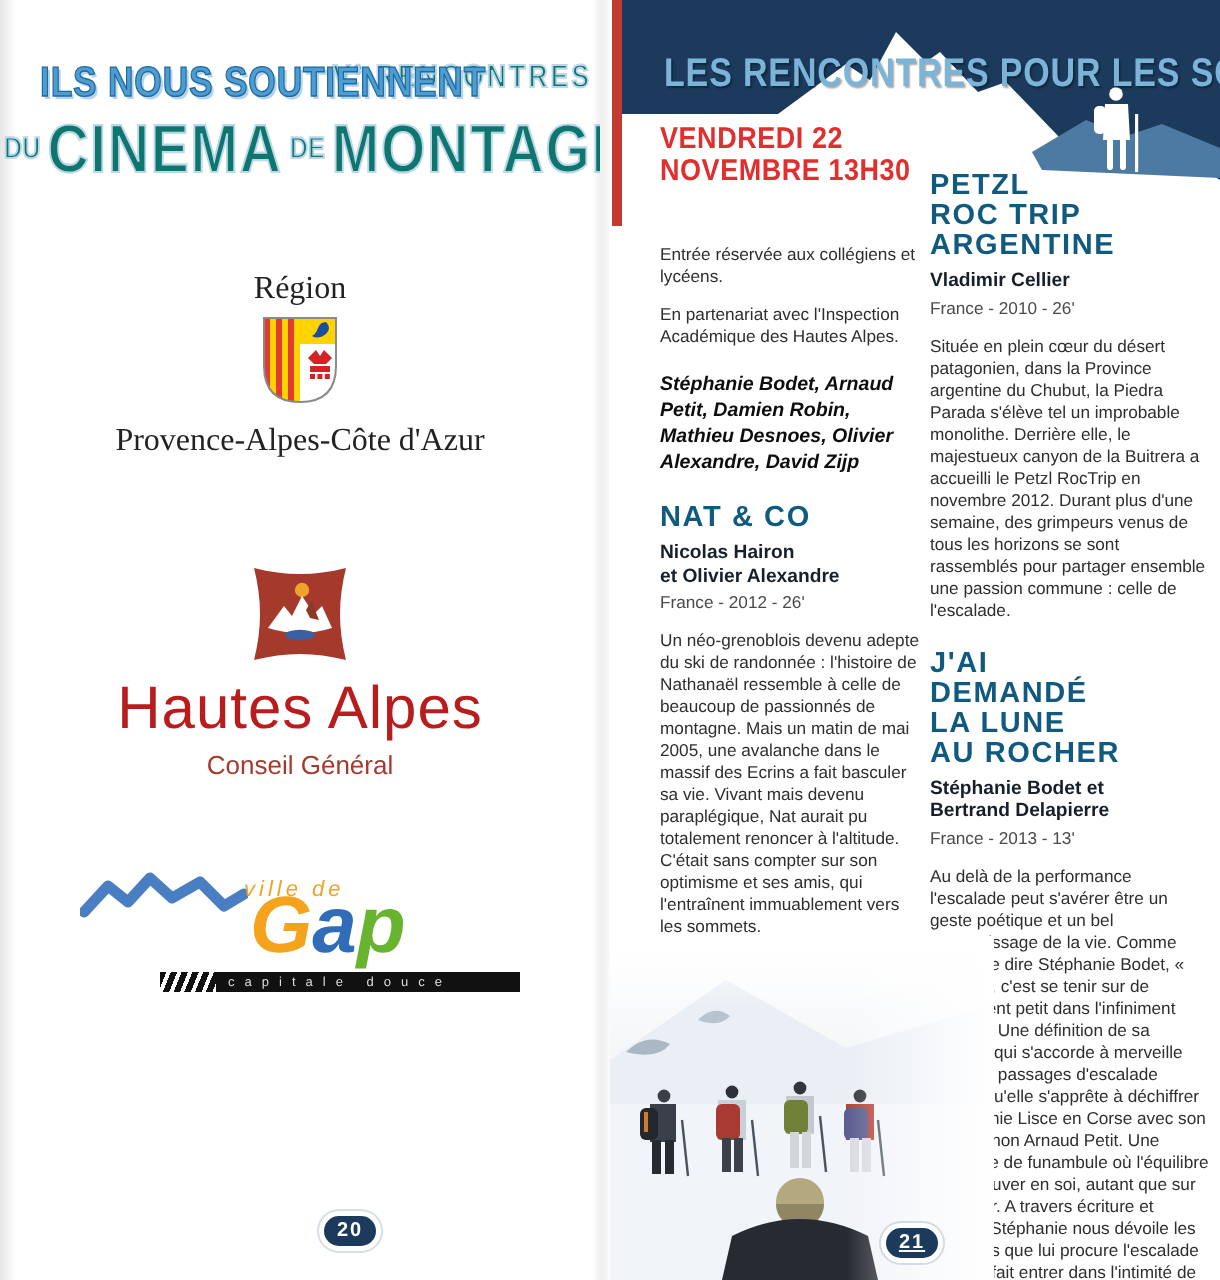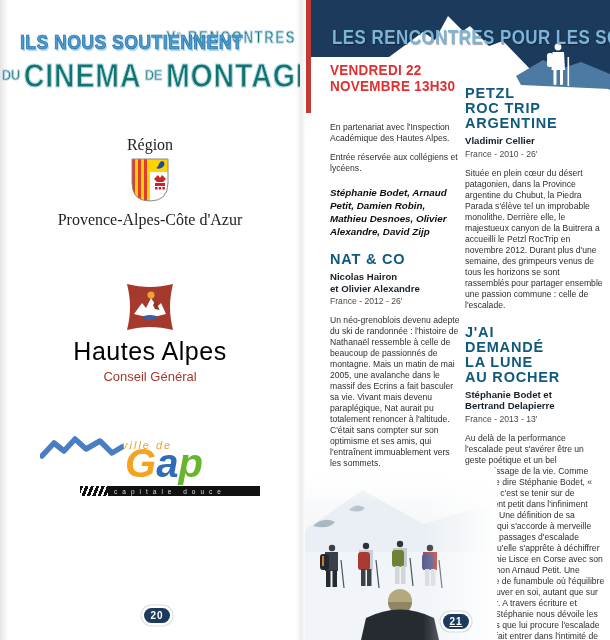--- a/index.html
+++ b/index.html
@@ -19,38 +19,38 @@
   .wm2 .sm{font-size:15px;vertical-align:7px;letter-spacing:0;}
   .support-title{position:absolute;left:20px;top:30px;margin:0;font-size:21px;font-weight:bold;
       color:#4f9ccf;-webkit-text-stroke:.7px #1d6aa3;text-shadow:1.5px 1.5px 0 rgba(165,205,235,.85);
       transform:scaleX(.84);transform-origin:left top;white-space:nowrap;letter-spacing:.5px;}
   .logo{position:absolute;left:0;width:300px;text-align:center;}
   .logo-region{top:136px;}
   .region-top{font-family:"Liberation Serif",serif;font-size:16px;color:#222;}
   .region-shield{margin:3px auto 4px;}
   .region-name{font-family:"Liberation Serif",serif;font-size:16px;color:#222;}
   .logo-ha{top:283px;}
-  .ha-title{font-size:25px;color:#000000;letter-spacing:.5px;margin-top:2px;}
+  .ha-title{font-size:30px;color:#b91c1c;letter-spacing:.5px;margin-top:2px;}
   .ha-sub{font-size:13px;color:#a5392c;margin-top:3px;}
   .logo-gap{top:432px;height:70px;}
   .gap-zigzag{position:absolute;left:40px;top:4px;}
   .gap-pre{position:absolute;left:122px;top:7px;font-size:11px;font-style:italic;
       color:#f0a32a;letter-spacing:2px;font-weight:normal;text-align:center;}
   .gap-word{position:absolute;left:125px;top:12px;font-size:40px;font-weight:bold;font-style:italic;line-height:38px;}
   .gap-g{color:#f5a31d;} .gap-a{color:#2f6db8;} .gap-p{color:#69b42e;}
   .gap-bar{position:absolute;left:80px;top:54px;width:180px;height:10px;background:#111;
       display:flex;align-items:center;justify-content:center;}
   .gap-bar .stripes{position:absolute;left:0;top:0;width:28px;height:10px;
       background:repeating-linear-gradient(112deg,#111 0 3px,#fff 3px 5px);}
   .gap-tag{font-size:6.5px;color:#ddd;letter-spacing:5px;white-space:nowrap;}
   
   .badge{position:absolute;width:26px;height:15px;border-radius:9px;background:#1b3a5c;
       color:#fff;font-size:10px;font-weight:bold;display:flex;align-items:center;justify-content:center;
       box-shadow:0 0 0 2.5px #fff,0 0 0 3.5px rgba(180,195,210,.55);letter-spacing:1px;}
-  .badge-20{left:144px;top:608px;}
+  .badge-20{left:162px;top:608px;}
   .badge-21{left:443px;top:614px;text-decoration:underline;}
   
   .gutter{position:absolute;left:296px;top:0;width:10px;height:640px;
       background:linear-gradient(to right,rgba(0,0,0,0),rgba(0,0,0,.07),rgba(0,0,0,0));}
   
   .page-right{position:absolute;left:305px;top:0;width:305px;height:640px;background:#fff;overflow:hidden;}
   .red-stripe{position:absolute;left:1px;top:0;width:5px;height:113px;background:#c23a32;}
   .band{position:absolute;left:6px;top:0;width:299px;height:113px;}
   .band svg{display:block;}
   .band-title{position:absolute;left:21px;top:26px;margin:0;font-size:20px;font-weight:bold;
@@ -161,22 +161,22 @@
           <rect x="256.5" y="57" width="1.6" height="29"></rect>
         </g>
       </svg>
       <h2 class="band-title">LES RENCONTRES POUR LES SCOLAIRES</h2>
     </div>
 
     <div class="date-heading">VENDREDI 22
 NOVEMBRE 13H30</div>
 
     <div class="col col-left">
+      <p class="intro">Entrée réservée aux collégiens et lycéens.</p>
       <p class="intro">En partenariat avec l'Inspection Académique des Hautes Alpes.</p>
-      <p class="intro">Entrée réservée aux collégiens et lycéens.</p>
       <div class="guests">
         <div>Stéphanie Bodet, Arnaud Petit, Damien Robin, Mathieu Desnoes, Olivier Alexandre, David Zijp</div>
       </div>
       <div class="film">
         <h3 class="film-title">NAT &amp; CO</h3>
         <div class="film-credits">Nicolas Hairon
 et Olivier Alexandre</div>
         <div class="film-meta">France - 2012 - 26'</div>
         <p class="film-body">Un néo-grenoblois devenu adepte du ski de randonnée : l'histoire de Nathanaël ressemble à celle de beaucoup de passionnés de montagne. Mais un matin de mai 2005, une avalanche dans le massif des Ecrins a fait basculer sa vie. Vivant mais devenu paraplégique, Nat aurait pu totalement renoncer à l'altitude. C'était sans compter sur son optimisme et ses amis, qui l'entraînent immuablement vers les sommets.</p>
       </div>

